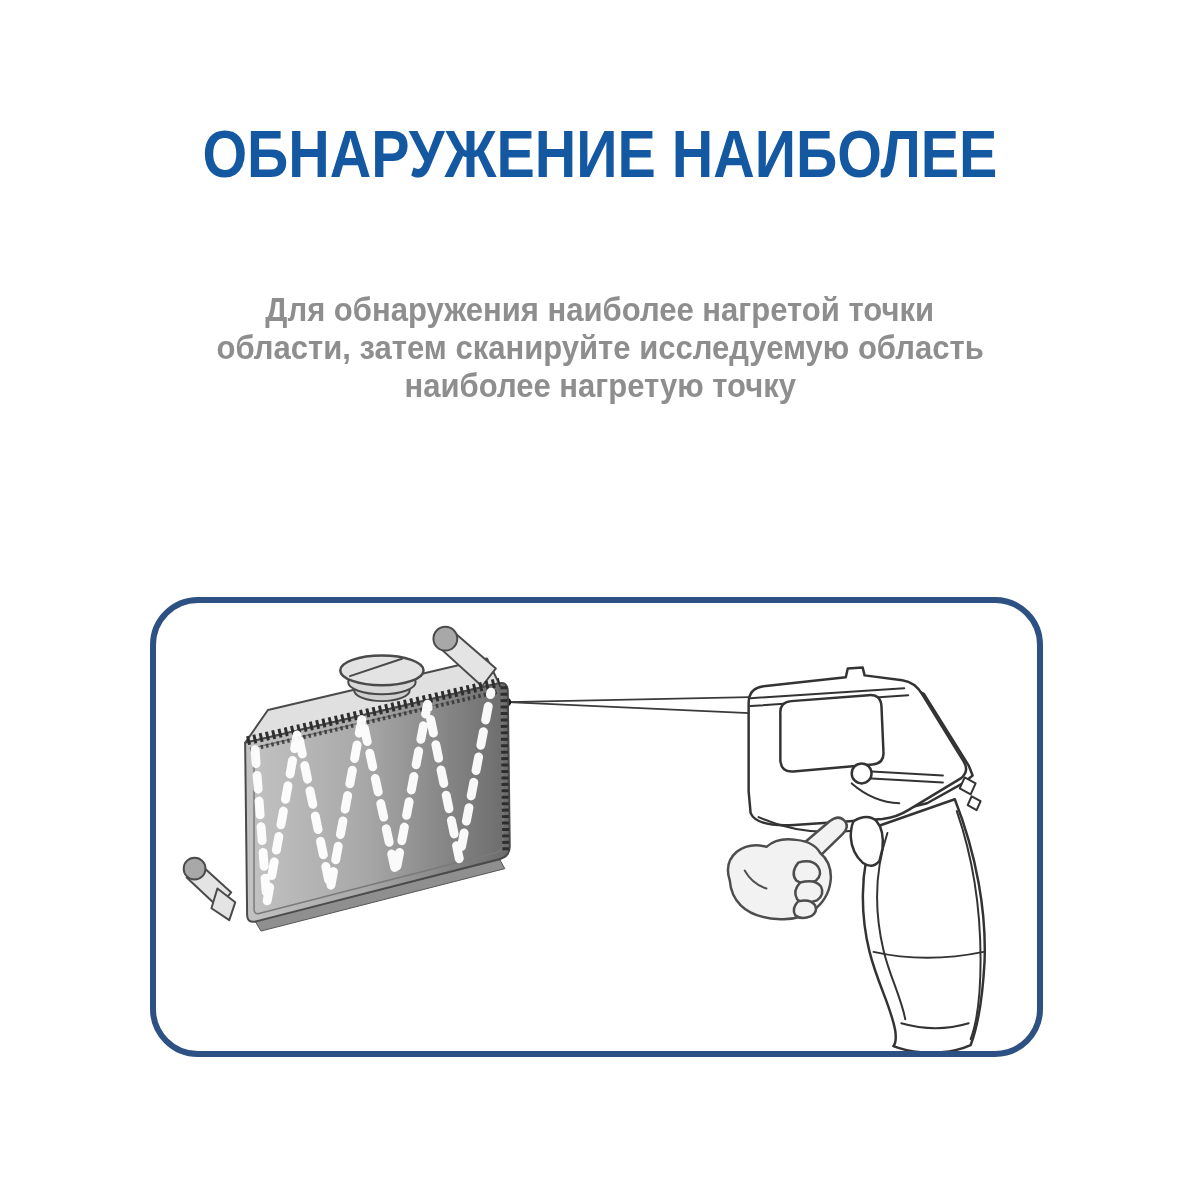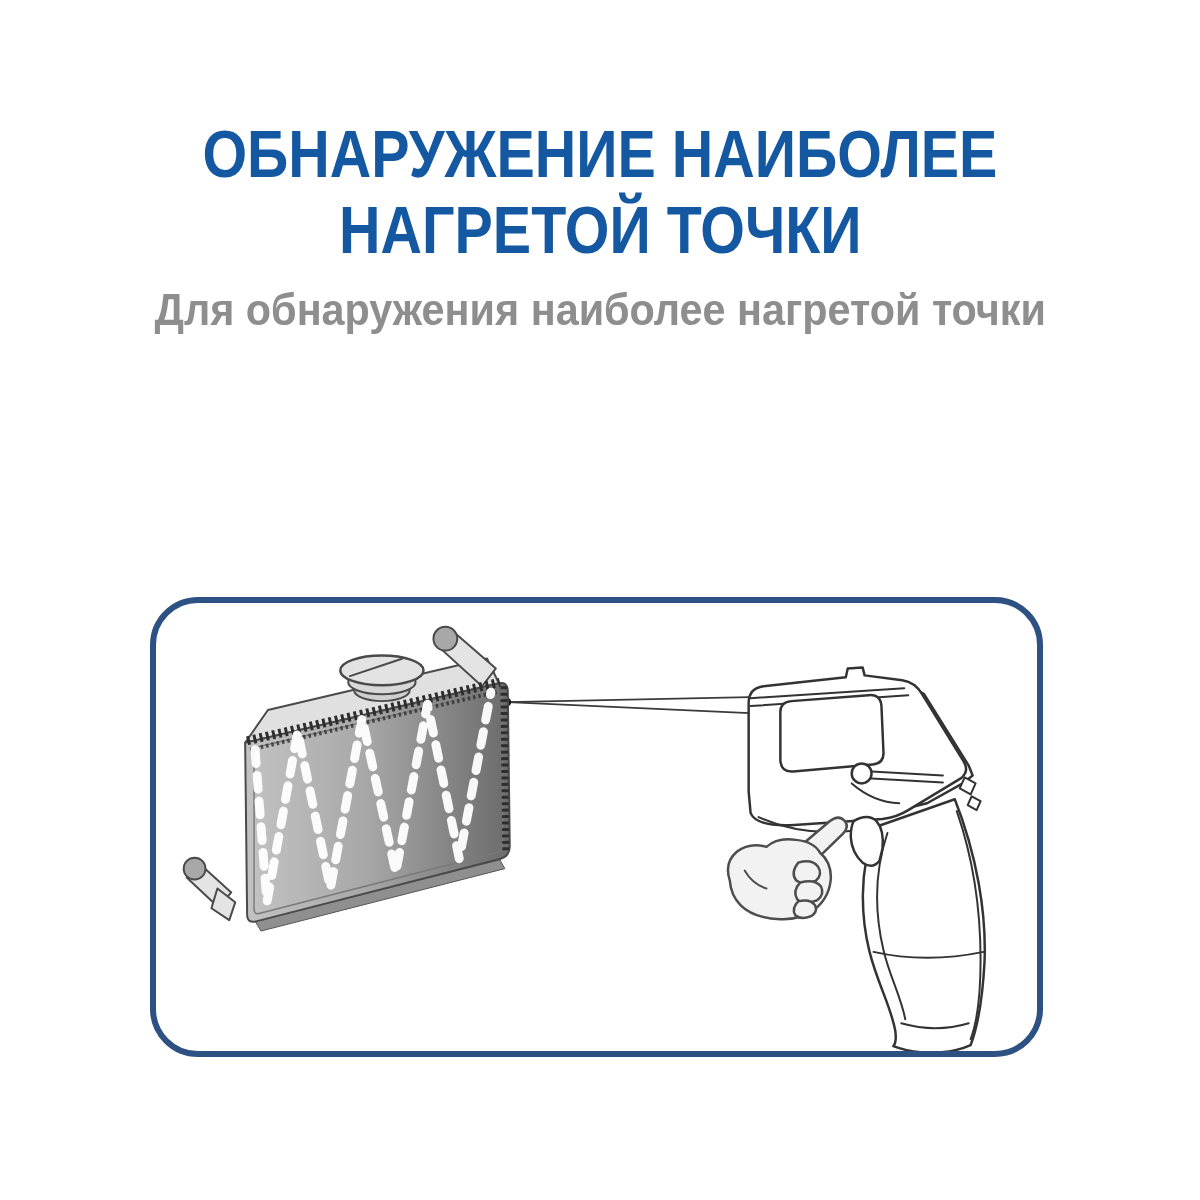--- a/index.html
+++ b/index.html
@@ -8,40 +8,41 @@
     font-family:"Liberation Sans", sans-serif;
   }
   .title{
     position:absolute;top:72px;left:0;width:1200px;text-align:center;
     color:#1558A2;font-weight:bold;font-size:66px;line-height:76px;letter-spacing:0px;
   }
   .title .row{display:block;}
   .title .line{display:inline-block;transform:scaleX(0.87);transform-origin:center;white-space:nowrap;}
   .bodytext{
     position:absolute;top:291px;left:0;width:1200px;text-align:center;
-    color:#8E8E8E;font-weight:bold;font-size:44px;line-height:38px;
+    color:#8E8E8E;font-weight:bold;font-size:33px;line-height:38px;
   }
   .bodytext .row{display:block;}
   .bodytext .line{display:inline-block;transform:scaleX(0.94);transform-origin:center;white-space:nowrap;}
   .frame{
     position:absolute;left:150px;top:597px;width:893px;height:460px;
     border:6px solid #2D5183;border-radius:48px;box-sizing:border-box;background:#ffffff;
   }
   .frame svg{position:absolute;left:0;top:0;width:881px;height:448px;}
 </style>
 </head>
 <body>
 
 <h1 class="title">
   <span class="row"><span class="line">ОБНАРУЖЕНИЕ НАИБОЛЕЕ</span></span>
-  <span class="row"><span class="line">НАГРЕТОЙ ТОЧКИ</span></span>
 </h1>
 
 <div class="bodytext">
   <span class="row"><span class="line">Для обнаружения наиболее нагретой точки</span></span>
+  <span class="row"><span class="line">области, затем сканируйте исследуемую область</span></span>
+  <span class="row"><span class="line">наиболее нагретую точку</span></span>
 </div>
 
 <div class="frame">
   <svg viewBox="0 0 885 452">
     <defs>
       <linearGradient id="radGrad" x1="0" y1="0" x2="1" y2="0">
         <stop offset="0" stop-color="#c3c3c3"></stop>
         <stop offset="0.45" stop-color="#a8a8a8"></stop>
         <stop offset="1" stop-color="#6b6b6b"></stop>
       </linearGradient>

